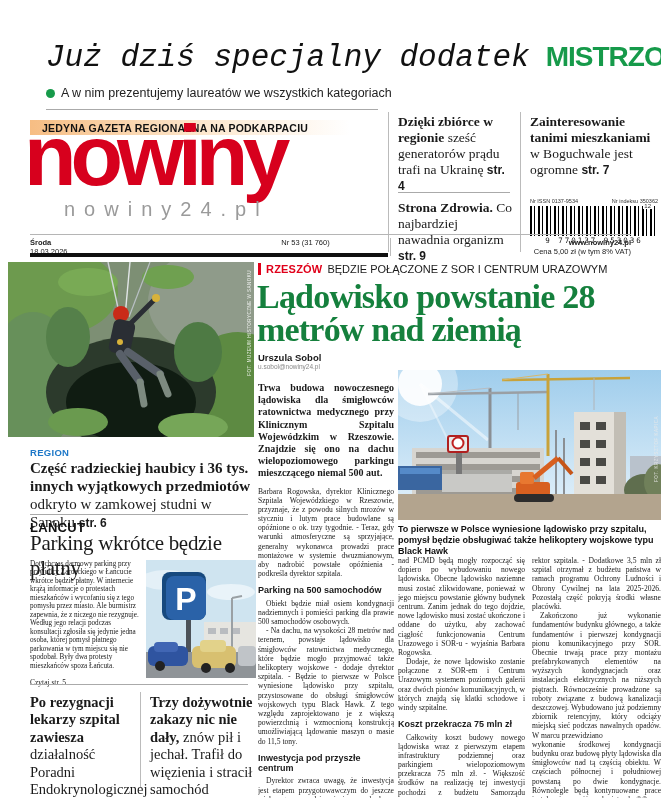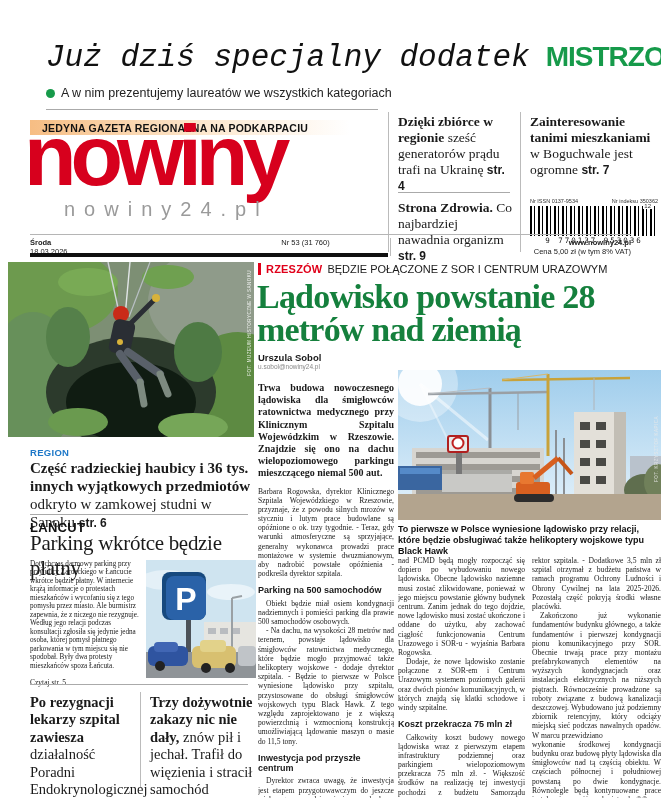--- a/index.html
+++ b/index.html
@@ -286,21 +286,21 @@
 
       <rect x="118" y="112" width="34" height="14" rx="3" fill="#d86020"></rect>
       <rect x="122" y="102" width="14" height="12" rx="2" fill="#e87830"></rect>
       <line x1="136" y1="108" x2="160" y2="88" stroke="#d86020" stroke-width="5"></line>
       <line x1="160" y1="88" x2="174" y2="104" stroke="#c65518" stroke-width="4"></line>
       <rect x="116" y="124" width="40" height="8" rx="4" fill="#2c2c2c"></rect>
     </svg>
     <div class="credit dark" style="right:2px;top:46px;">FOT. KRZYSZTOF KAPICA</div>
   </div>
 
-  <div class="abs caption" style="left:398px;top:524px;width:263px;">To pierwsze w Polsce wyniesione lądowisko przy relacji, które będzie obsługiwać także helikoptery wojskowe typu Black Hawk</div>
+  <div class="abs caption" style="left:398px;top:524px;width:263px;">To pierwsze w Polsce wyniesione lądowisko przy szpitalu, pomysł będzie obsługiwać także helikoptery wojskowe typu Black Hawk</div>
 
   <div class="abs body-col" style="left:398px;top:556px;width:127px;height:242px;overflow:hidden;">
     <p>nad PCMD będą mogły rozpocząć się dopiero po wybudowaniu nowego lądowiska. Obecne lądowisko naziemne musi zostać zlikwidowane, ponieważ w jego miejscu powstanie główny budynek centrum. Zanim jednak do tego dojdzie, nowe lądowisko musi zostać ukończone i oddane do użytku, aby zachować ciągłość funkcjonowania Centrum Urazowego i SOR-u - wyjaśnia Barbara Rogowska.</p>
     <p class="ind">Dodaje, że nowe lądowisko zostanie połączone z SOR-em i Centrum Urazowym systemem poziomych galerii oraz dwóch pionów komunikacyjnych, w których znajdą się klatki schodowe i windy szpitalne.</p>
     <div class="subhead">Koszt przekracza 75 mln zł</div>
     <p class="ind">Całkowity koszt budowy nowego lądowiska wraz z pierwszym etapem infrastruktury podziemnej oraz parkingiem wielopoziomowym przekracza 75 mln zł. - Większość środków na realizację tej inwestycji pochodzi z budżetu Samorządu Województwa Podkarpackiego, który przekazał na ten cel ponad 71 mln zł - wylicza dy-</p>
   </div>
 
   <div class="abs body-col" style="left:532px;top:556px;width:129px;height:242px;overflow:hidden;">
     <p>rektor szpitala. - Dodatkowe 3,5 mln zł szpital otrzymał z budżetu państwa w ramach programu Ochrony Ludności i Obrony Cywilnej na lata 2025-2026. Pozostałą część pokryją środki własne placówki.</p>

